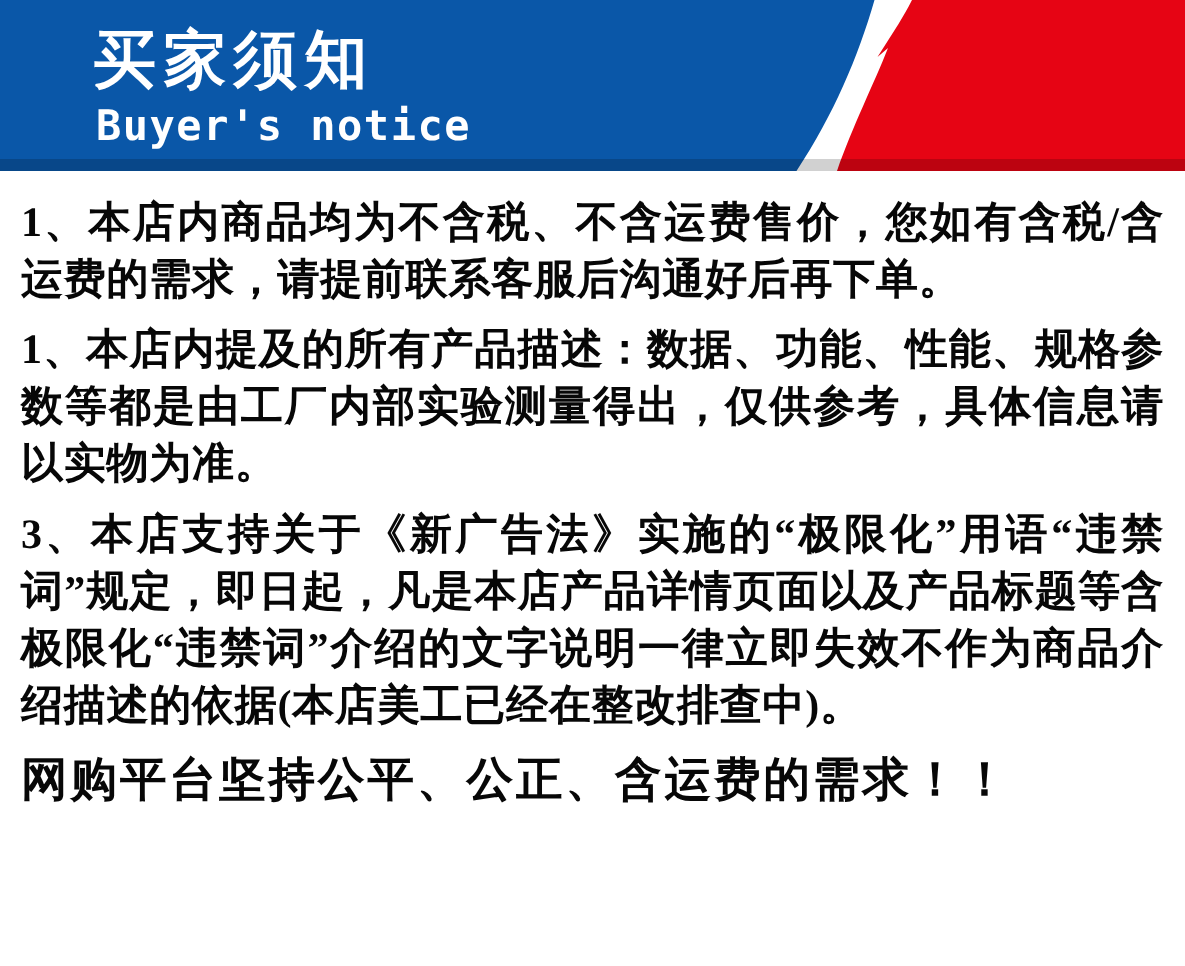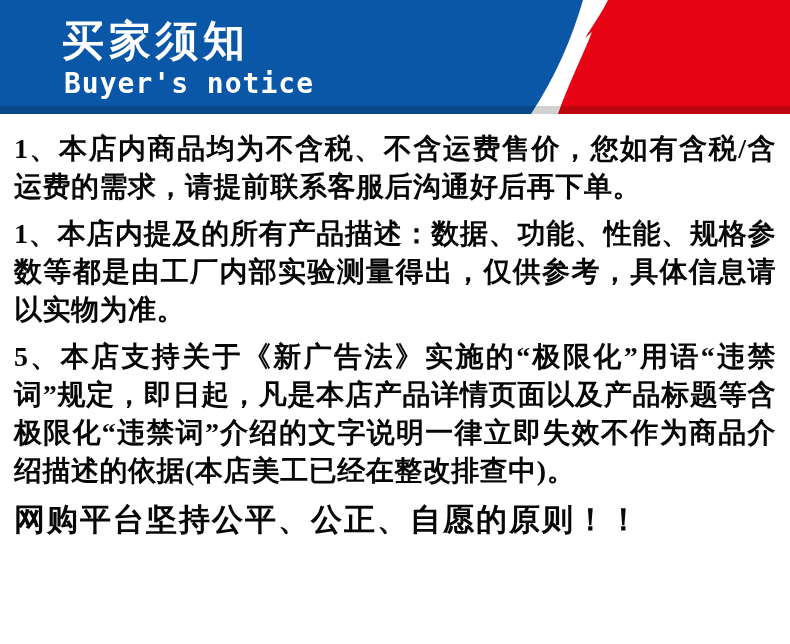--- a/index.html
+++ b/index.html
@@ -97,17 +97,17 @@
 
       <rect x="0" y="106" width="790" height="8" fill="rgba(0,0,0,0.18)"></rect>
     </svg>
     <div class="title-zh">买家须知</div>
     <div class="title-en">Buyer's notice</div>
   </div>
 
   <div class="notice">
     <p class="item">1、本店内商品均为不含税、不含运费售价，您如有含税/含运费的需求，请提前联系客服后沟通好后再下单。</p>
     <p class="item">1、本店内提及的所有产品描述：数据、功能、性能、规格参数等都是由工厂内部实验测量得出，仅供参考，具体信息请以实物为准。</p>
-    <p class="item">5、本店支持关于《新广告法》实施的“极限化”用语“违禁词”规定，即日起，凡是本店产品详情页面以及产品标题等含极限化“违禁词”介绍的文字说明一律立即失效不作为商品介绍描述的依据(本店美工已经在整改排查中)。</p>
-    <p class="principle">网购平台坚持公平、公正、自愿的原则！！</p>
+    <p class="item">3、本店支持关于《新广告法》实施的“极限化”用语“违禁词”规定，即日起，凡是本店产品详情页面以及产品标题等含极限化“违禁词”介绍的文字说明一律立即失效不作为商品介绍描述的依据(本店美工已经在整改排查中)。</p>
+    <p class="principle">网购平台坚持公平、公正、含运费的需求！！</p>
   </div>
 
 </div>
 
 </body></html>

